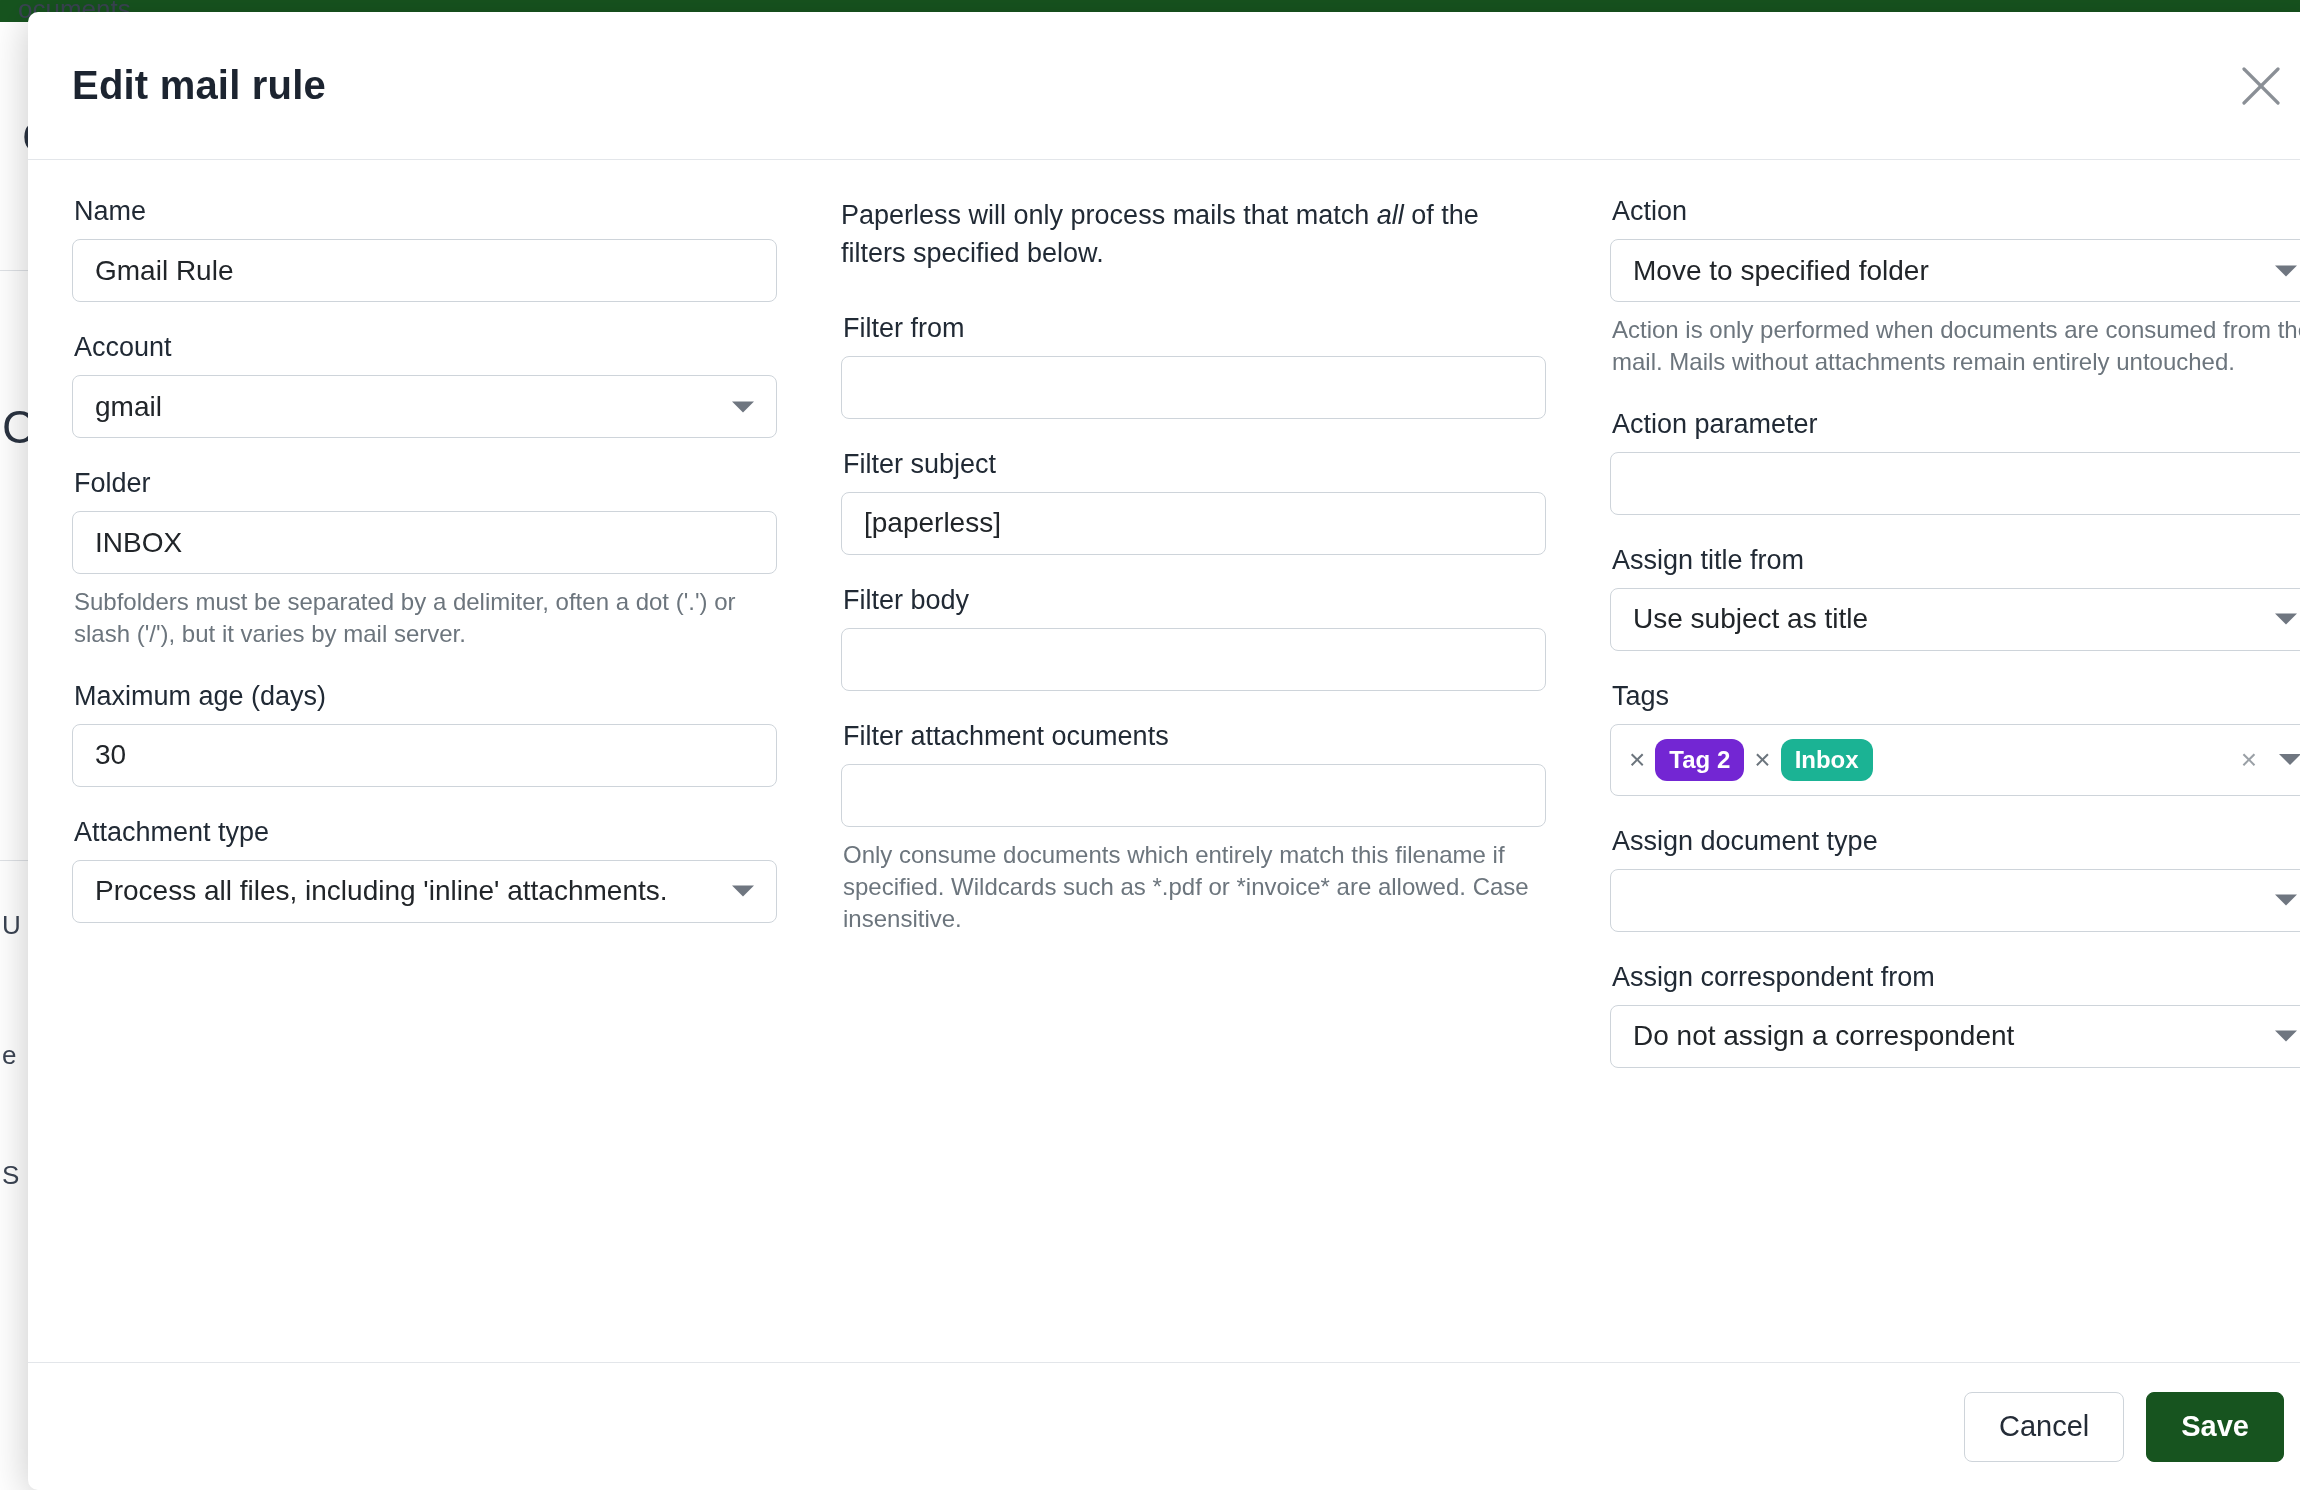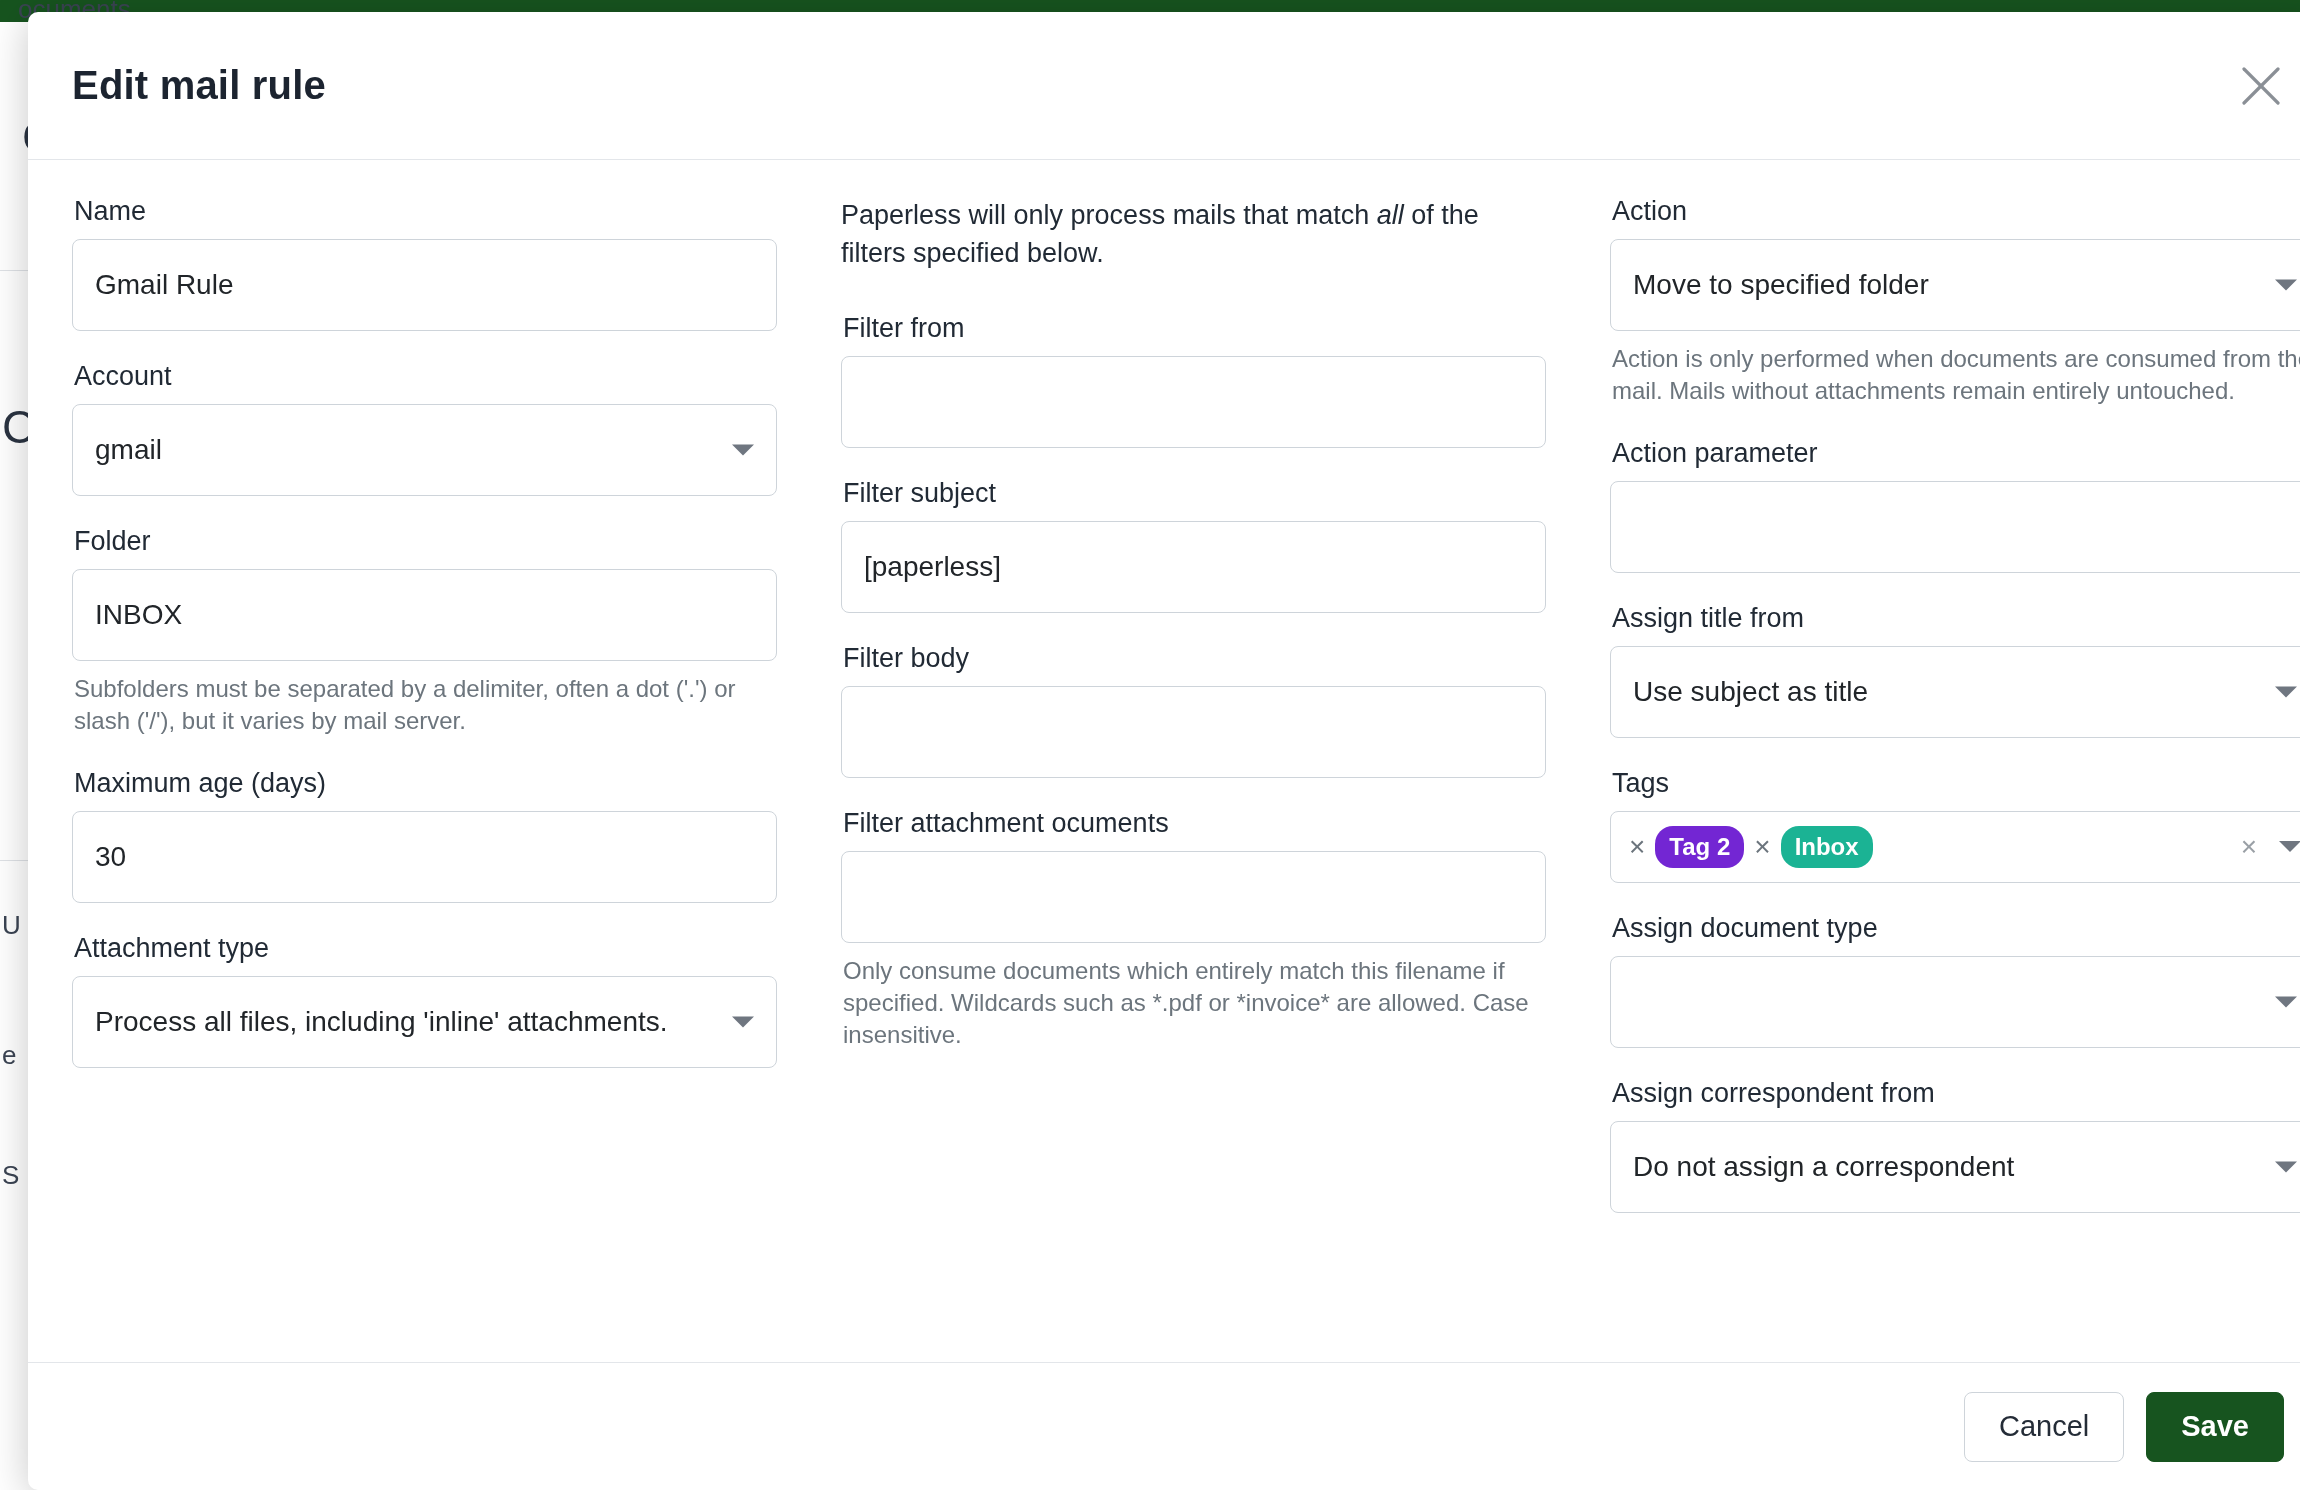--- a/index.html
+++ b/index.html
@@ -99,21 +99,21 @@
     display: block;
     font-size: 27px;
     color: #212a35;
     margin: 0 0 12px 2px;
   }
   .field-gap { height: 30px; }
 
   .input,
   .select {
     width: 100%;
-    height: 92px;
+    height: 63px;
     border: 1px solid #ced4da;
     border-radius: 8px;
     background: #fff;
     font-size: 28px;
     color: #212529;
     padding: 0 22px;
     display: flex;
     align-items: center;
     position: relative;
     font-family: "Liberation Sans", sans-serif;
@@ -162,21 +162,21 @@
     font-size: 28px;
     color: #6c757d;
     cursor: pointer;
     line-height: 1;
   }
   .tag-pill {
     display: inline-flex;
     align-items: center;
     height: 42px;
     padding: 0 14px;
-    border-radius: 18px;
+    border-radius: 12px;
     font-size: 24px;
     font-weight: 700;
     color: #fff;
   }
   .tags-right {
     position: absolute;
     right: 18px;
     top: 50%;
     transform: translateY(-50%);
     display: flex;

